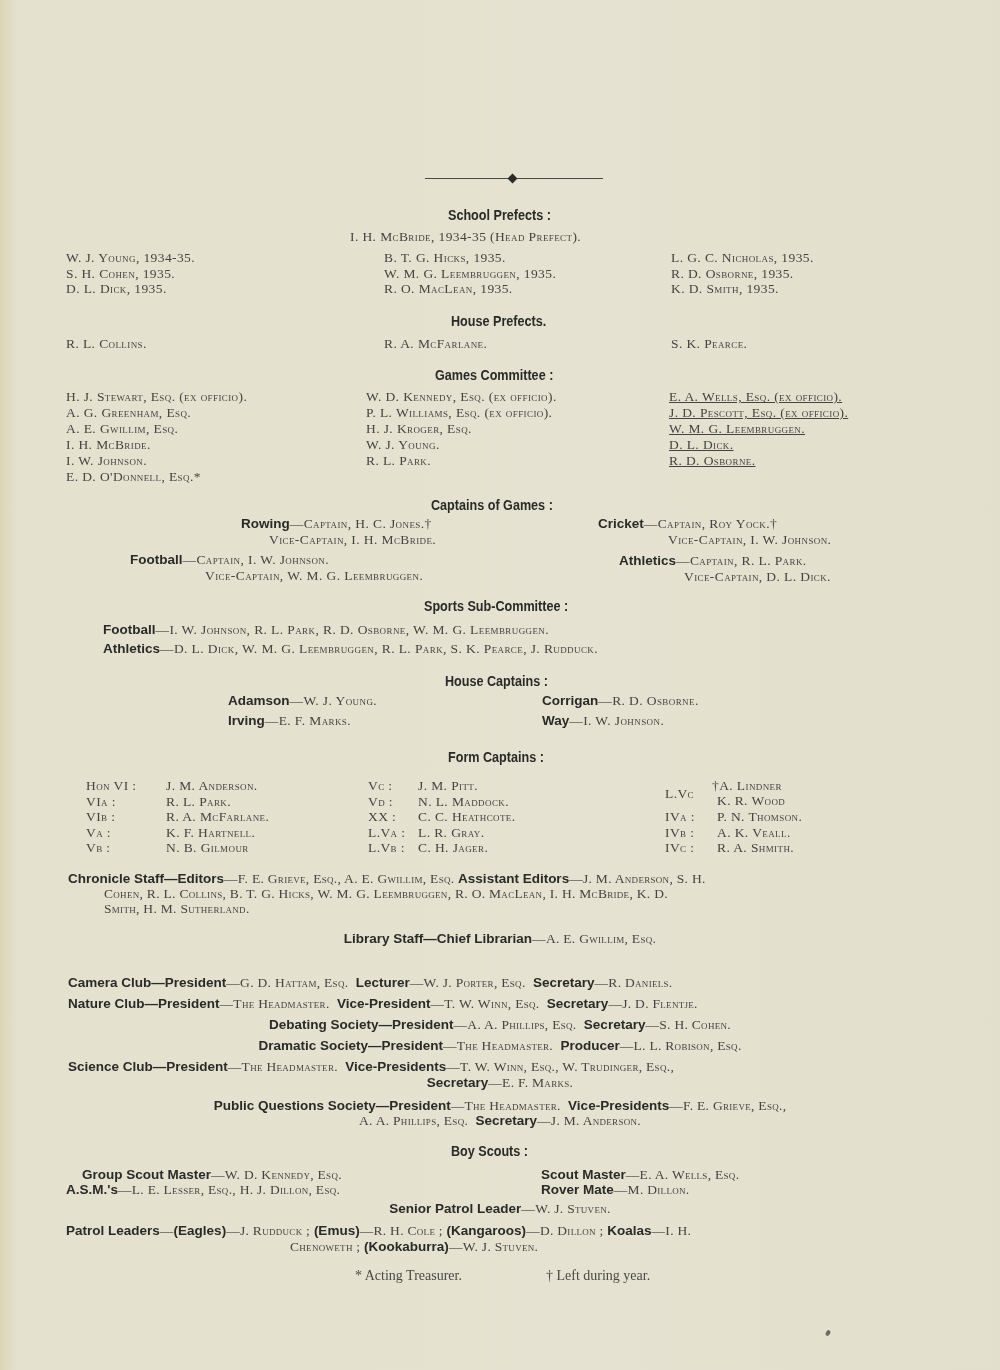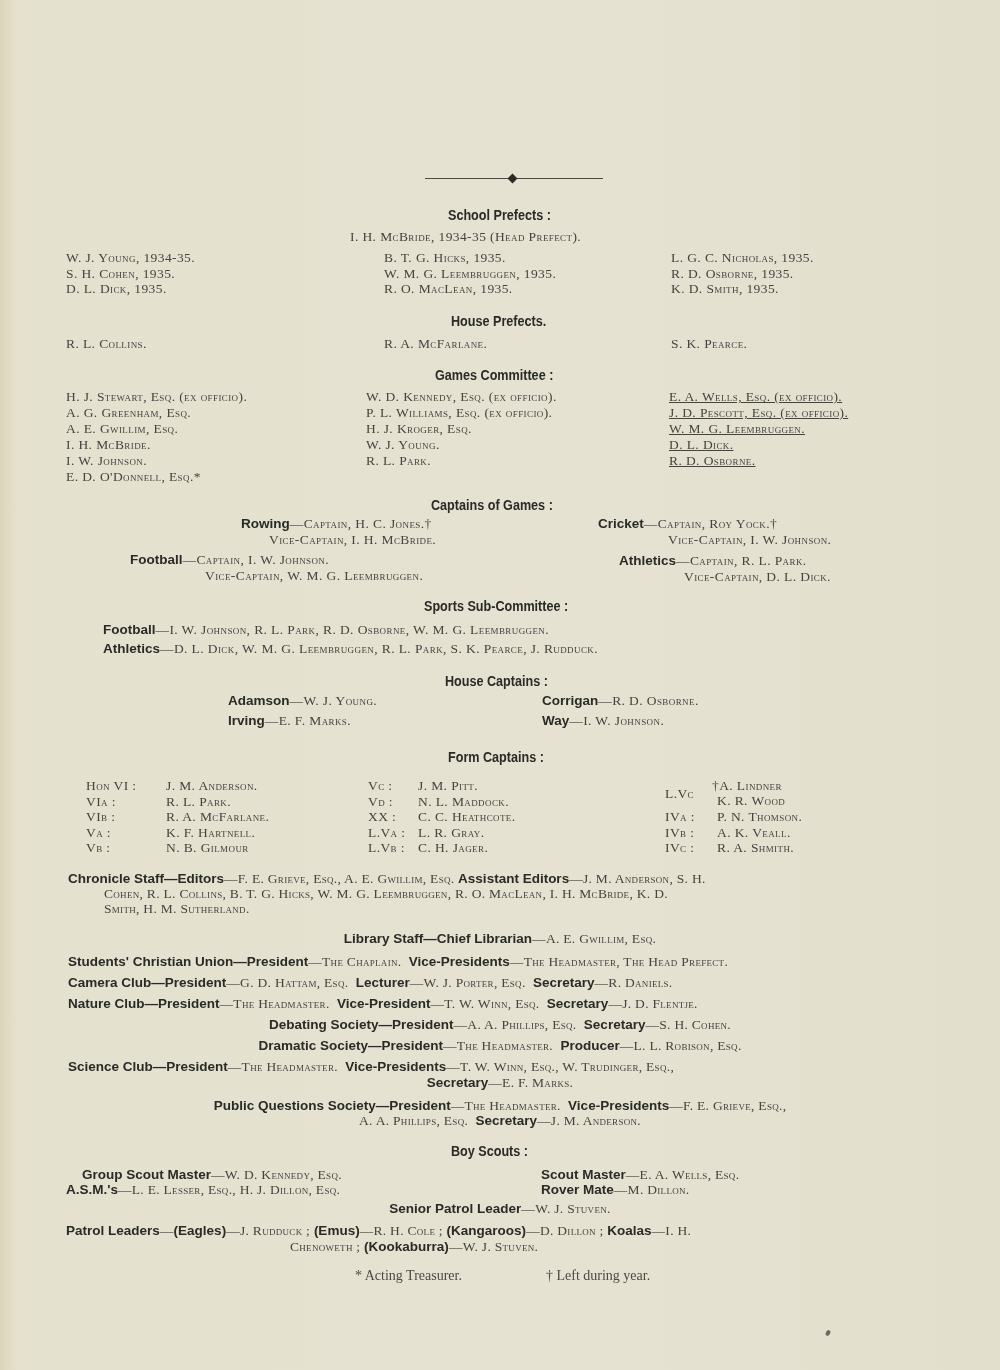--- a/index.html
+++ b/index.html
@@ -123,21 +123,20 @@
     <div><span style="display:inline-block;width:52px">IVb :</span><span>A. K. Veall.</span></div>
     <div><span style="display:inline-block;width:52px">IVc :</span><span>R. A. Shmith.</span></div>
   </div>
 
   <div class="abs line" style="left:68px;top:871px;"><span class="lbl">Chronicle Staff—Editors</span><span>—F. E. Grieve, Esq., A. E. Gwillim, Esq.</span> <span class="lbl">Assistant Editors</span><span>—J. M. Anderson, S. H.</span></div>
   <div class="abs line" style="left:104px;top:886px;">Cohen, R. L. Collins, B. T. G. Hicks, W. M. G. Leembruggen, R. O. MacLean, I. H. McBride, K. D.</div>
   <div class="abs line" style="left:104px;top:901px;">Smith, H. M. Sutherland.</div>
 
   <div class="abs line center" style="top:931px;"><span class="lbl">Library Staff—Chief Librarian</span><span>—A. E. Gwillim, Esq.</span></div>
 
-  <div class="abs line" style="left:68px;top:954px;"><span class="lbl">Students' Christian Union—President</span><span>—The Chaplain.</span>&nbsp;&nbsp;<span class="lbl">Vice-Presidents</span><span>—The Headmaster, The Head Prefect.</span></div>
 
   <div class="abs line" style="left:68px;top:975px;"><span class="lbl">Camera Club—President</span><span>—G. D. Hattam, Esq.</span>&nbsp;&nbsp;<span class="lbl">Lecturer</span><span>—W. J. Porter, Esq.</span>&nbsp;&nbsp;<span class="lbl">Secretary</span><span>—R. Daniels.</span></div>
 
   <div class="abs line" style="left:68px;top:996px;"><span class="lbl">Nature Club—President</span><span>—The Headmaster.</span>&nbsp;&nbsp;<span class="lbl">Vice-President</span><span>—T. W. Winn, Esq.</span>&nbsp;&nbsp;<span class="lbl">Secretary</span><span>—J. D. Flentje.</span></div>
 
   <div class="abs line center" style="top:1017px;"><span class="lbl">Debating Society—President</span><span>—A. A. Phillips, Esq.</span>&nbsp;&nbsp;<span class="lbl">Secretary</span><span>—S. H. Cohen.</span></div>
 
   <div class="abs line center" style="top:1038px;"><span class="lbl">Dramatic Society—President</span><span>—The Headmaster.</span>&nbsp;&nbsp;<span class="lbl">Producer</span><span>—L. L. Robison, Esq.</span></div>
 
   <div class="abs line" style="left:68px;top:1059px;"><span class="lbl">Science Club—President</span><span>—The Headmaster.</span>&nbsp;&nbsp;<span class="lbl">Vice-Presidents</span><span>—T. W. Winn, Esq., W. Trudinger, Esq.,</span></div>

